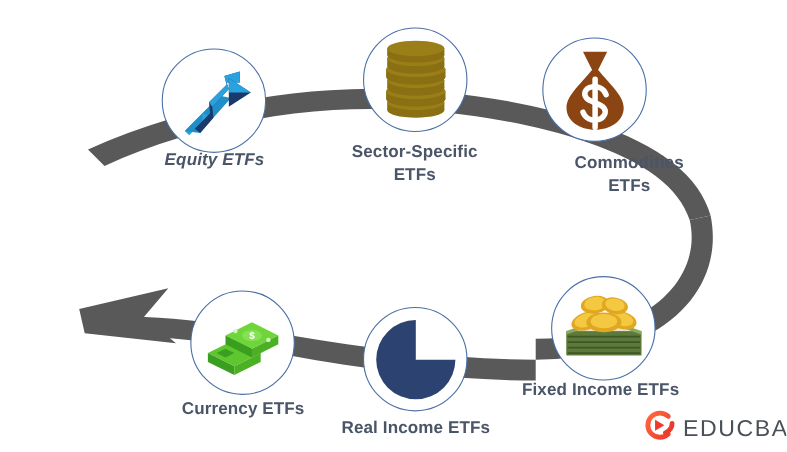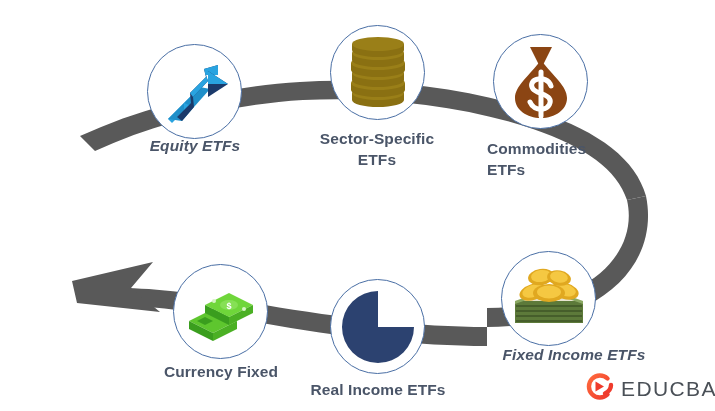--- a/index.html
+++ b/index.html
@@ -43,21 +43,21 @@
   .node-label {
     position: absolute;
     color: #4a5568;
     font-size: 15.5px;
     font-weight: 700;
     line-height: 1.33;
     letter-spacing: 0.1px;
     white-space: pre-line;
   }
   .label-center { text-align: center; }
-  .label-left   { text-align: left; }
+  .label-left   { text-align: center; }
 
   .icon-wrap {
     width: 100%;
     height: 100%;
     display: flex;
     align-items: center;
     justify-content: center;
   }
   .icon-wrap svg { display: block; overflow: visible; }
 
@@ -240,21 +240,21 @@
             <ellipse cx="38" cy="30" rx="16" ry="9" fill="#e0a820"></ellipse>
             <ellipse cx="38" cy="29" rx="12" ry="6.5" fill="#f5c842"></ellipse>
             <ellipse cx="30" cy="14" rx="13" ry="8" fill="#e0a820" transform="rotate(-8 30 14)"></ellipse>
             <ellipse cx="30" cy="13" rx="10" ry="6" fill="#f5c842" transform="rotate(-8 30 13)"></ellipse>
             <ellipse cx="48" cy="15" rx="12" ry="7.5" fill="#e0a820" transform="rotate(10 48 15)"></ellipse>
             <ellipse cx="48" cy="14" rx="9" ry="5.5" fill="#f5c842" transform="rotate(10 48 14)"></ellipse>
           </g>
         </svg>
       </span>
     </div>
-    <div class="node-label label-center" style="left:484px; top:345px; width:180px;font-style:italic;">Fixed Income ETFs</div>
+    <div class="node-label label-center" style="left:456px; top:345px; width:180px;">Fixed Income ETFs</div>
   </div>
 
   <div class="node">
     <div class="circle" style="left:330px; top:279px; width:95px; height:95px;">
       <span class="icon-wrap">
         <svg width="76" height="76" viewBox="0 0 76 76">
 
           <path d="M 38,38 L 38,2
                    A 36,36 0 1 0 74,38
                    L 38,38 Z" fill="#2c4270"></path>
@@ -281,21 +281,21 @@
             <polygon points="22,26 22,34 46,46 46,38" fill="#3a9e1e"></polygon>
             <polygon points="46,38 46,46 70,34 70,26 " fill="#4bb024"></polygon>
             <ellipse cx="46" cy="26" rx="9" ry="5" fill="#86e055"></ellipse>
             <text x="46" y="29.5" font-family="'Liberation Sans', sans-serif" font-size="9" font-weight="700" fill="#ffffff" text-anchor="middle">$</text>
             <circle cx="31" cy="22" r="2" fill="#d6f5c4"></circle>
             <circle cx="61" cy="30" r="2" fill="#d6f5c4"></circle>
           </g>
         </svg>
       </span>
     </div>
-    <div class="node-label label-center" style="left:145px; top:362px; width:152px;">Currency Fixed</div>
+    <div class="node-label label-center" style="left:145px; top:362px; width:152px;">Currency ETFs</div>
   </div>
 
   <div id="educba-logo" style="left:583px; top:371px;">
     <span>
       <svg width="31" height="31" viewBox="0 0 31 31">
         <defs>
           <linearGradient id="swirlGrad" x1="0" y1="0" x2="1" y2="1">
             <stop offset="0%" stop-color="#ff6a3d"></stop>
             <stop offset="100%" stop-color="#ef3b2c"></stop>
           </linearGradient>

